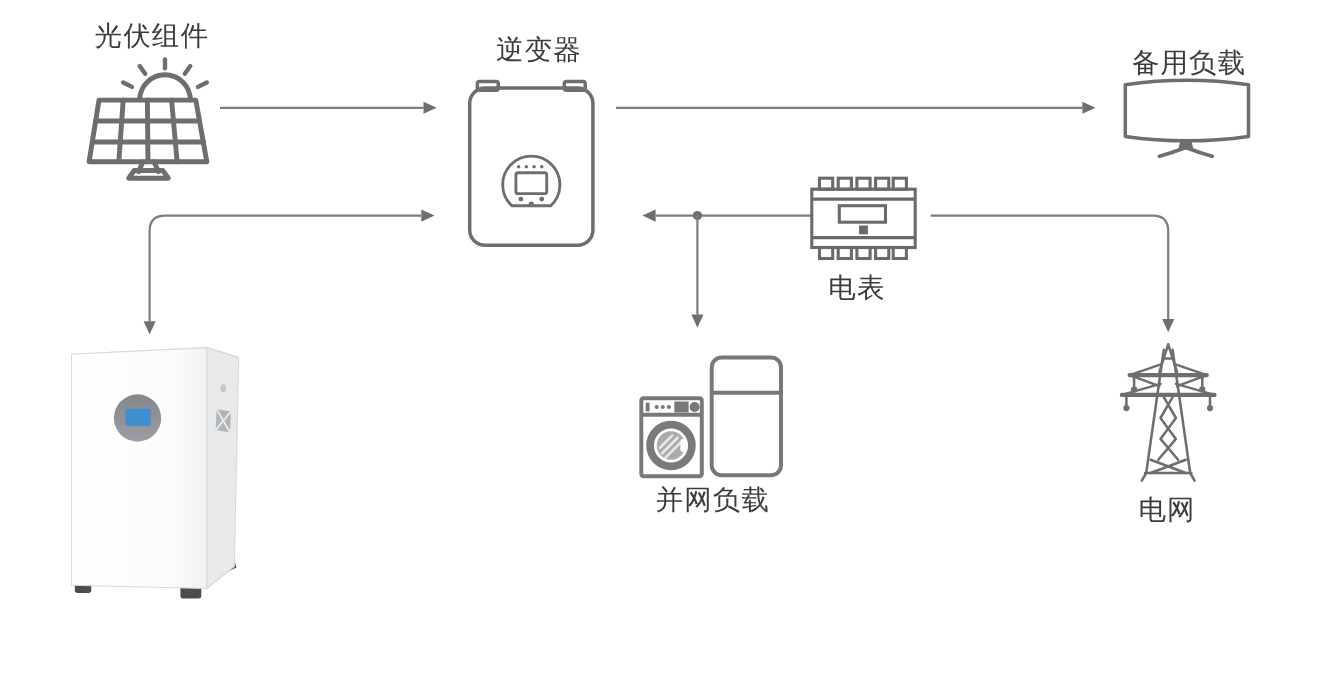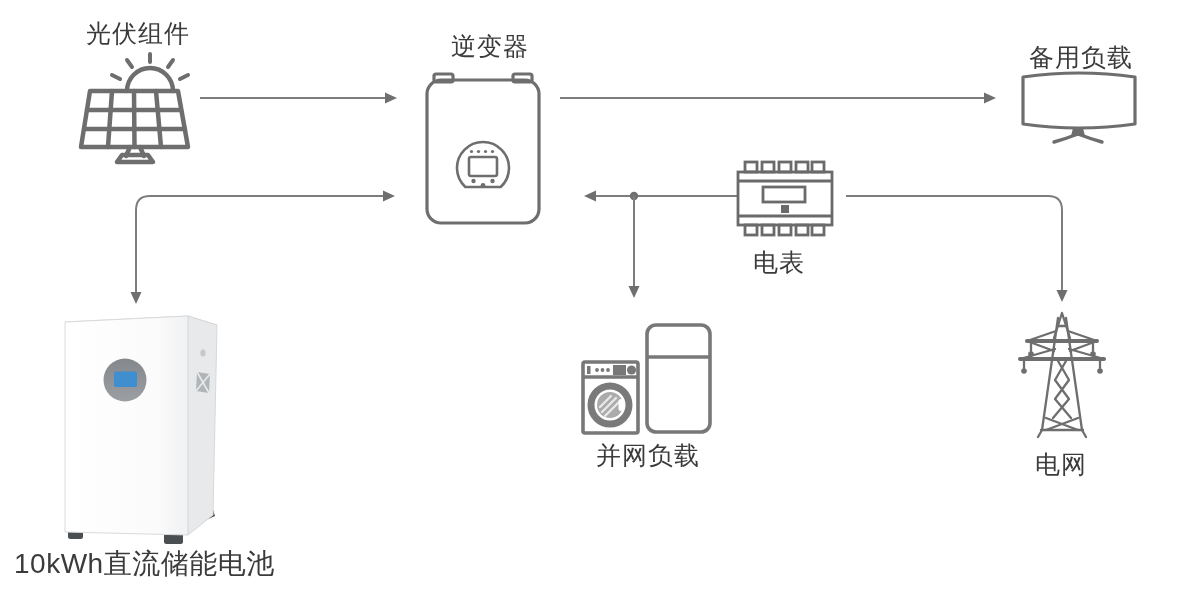--- a/index.html
+++ b/index.html
@@ -190,21 +190,20 @@
 
       <path d="M46,12 L30,124 M54,12 L70,124"></path>
 
       <path d="M46,55 L57,74 L43,93 L59,112 M54,55 L43,74 L57,93 L41,112"></path>
       <path d="M34,112 L66,124 M66,112 L34,124"></path>
       <line x1="29" y1="124" x2="71" y2="124"></line>
       <path d="M30,124 L26,131 M70,124 L74,131"></path>
     </g>
   </svg>
 
-  <div class="label label-battery" style="left:14px;top:549px;">10kWh直流储能电池</div>
   <svg class="node-icon" style="left:52px;top:308px;" width="170" height="242" viewBox="0 0 170 242" xmlns="http://www.w3.org/2000/svg">
     <defs>
       <linearGradient id="battFront" x1="0" y1="0" x2="1" y2="0">
         <stop offset="0" stop-color="#ffffff"></stop>
         <stop offset="0.75" stop-color="#fbfbfc"></stop>
         <stop offset="1" stop-color="#f0f1f2"></stop>
       </linearGradient>
       <linearGradient id="battDial" x1="0" y1="0" x2="0" y2="1">
         <stop offset="0" stop-color="#84888c"></stop>
         <stop offset="1" stop-color="#9b9fa3"></stop>

